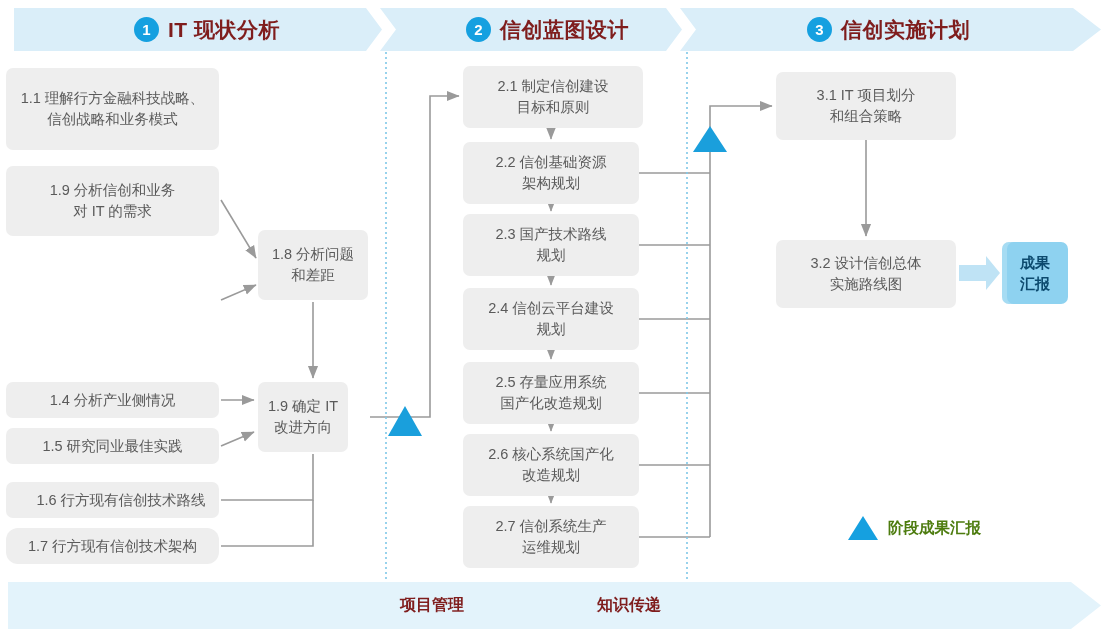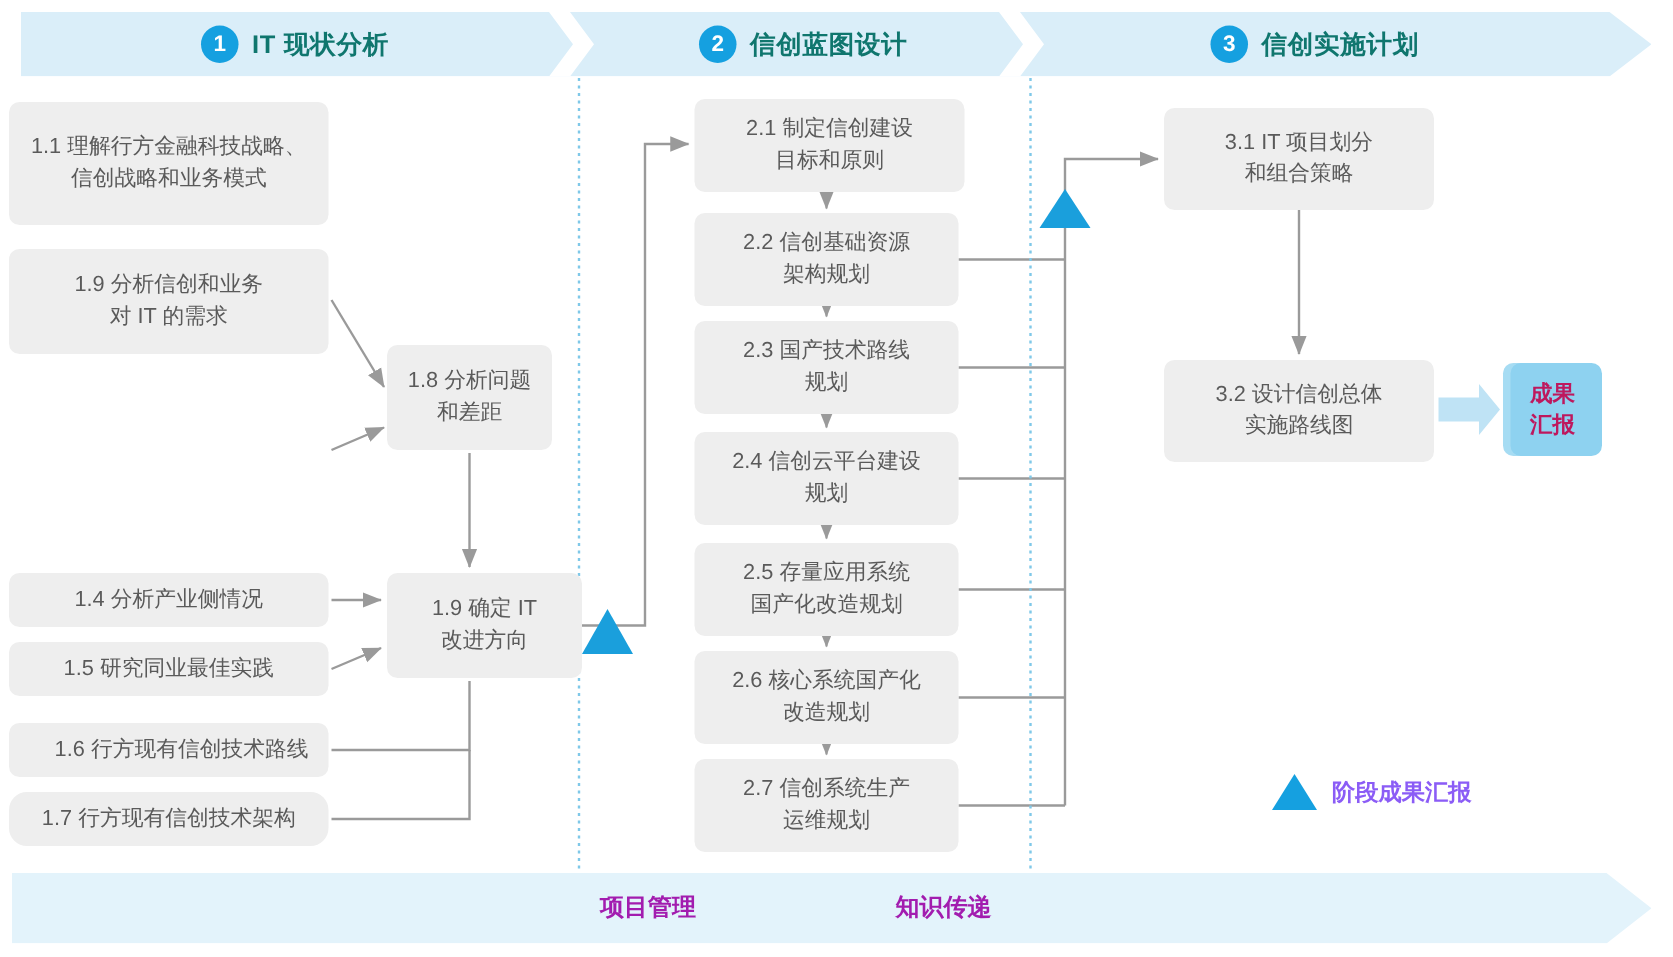--- a/index.html
+++ b/index.html
@@ -34,21 +34,21 @@
     display:flex; align-items:center; gap:9px;
   }
   .phase-num{
     width:25px;height:25px;border-radius:50%;
     background:#15a0e0; color:#ffffff;
     font-size:15px; font-weight:bold;
     display:flex;align-items:center;justify-content:center;
     line-height:1;
   }
   .phase-text{
-    color:#0f766e; font-size:17px; font-weight:bold; letter-spacing:.5px;
+    color:#7f1d1d; font-size:21px; font-weight:bold; letter-spacing:.5px;
     white-space:nowrap;
   }
 
   
   .box{
     position:absolute;
     background:#eeeeee;
     border-radius:7px;
     color:#5a5a5a;
     font-size:14.5px;
@@ -58,21 +58,21 @@
     box-sizing:border-box;
     padding:4px 8px;
     white-space:pre-line;
   }
 
   
   .result-box{
     position:absolute;
     background:#8ed2f0;
     border-radius:7px;
-    color:#be185d;
+    color:#0c4a6e;
     font-size:15px; font-weight:bold; line-height:21px;
     display:flex;align-items:center;justify-content:center;
     text-align:center;
     white-space:pre-line;
     box-shadow:inset 5px 0 0 rgba(255,255,255,.22);
   }
 
   
   .svg-layer{position:absolute;left:0;top:0;width:1115px;height:638px;overflow:visible;}
 
@@ -80,36 +80,36 @@
   .legend{
     position:absolute; left:848px; top:516px;
     display:flex;align-items:center;gap:10px;
   }
   .legend-tri{
     width:0;height:0;
     border-left:15px solid transparent;
     border-right:15px solid transparent;
     border-bottom:24px solid #15a0e0;
   }
-  .legend-text{color:#8b5cf6;font-size:15.5px;font-weight:bold;}
+  .legend-text{color:#4d7c0f;font-size:15.5px;font-weight:bold;}
 
   
   .bottom-banner{
     position:absolute; left:8px; top:582px; width:1093px; height:47px;
   }
   .bottom-banner .band{
     position:absolute;inset:0;
     background:#e3f3fb;
     -webkit-clip-path:polygon(0 0, calc(100% - 30px) 0, 100% 50%, calc(100% - 30px) 100%, 0 100%);
     clip-path:polygon(0 0, calc(100% - 30px) 0, 100% 50%, calc(100% - 30px) 100%, 0 100%);
   }
   .bottom-label{
     position:absolute; top:0; height:47px;
     display:flex;align-items:center;
-    color:#a21caf; font-size:16px; font-weight:bold;
+    color:#7f1d1d; font-size:16px; font-weight:bold;
     white-space:nowrap;
   }
 </style>
 </head>
 <body>
 
 <div id="canvas">
 
   <div class="phase-banner">
     <div class="band"></div>
@@ -196,21 +196,21 @@
   <div class="box" id="box-0" style="left: 6px; top: 68px; width: 213px; height: 82px;">1.1 理解行方金融科技战略、
 信创战略和业务模式</div>
   <div class="box" id="box-1" style="left: 6px; top: 166px; width: 213px; height: 70px;">1.9 分析信创和业务
 对 IT 的需求</div>
   <div class="box" id="box-3" style="left: 6px; top: 382px; width: 213px; height: 36px;">1.4 分析产业侧情况</div>
   <div class="box" id="box-4" style="left: 6px; top: 428px; width: 213px; height: 36px; text-align: center;">1.5 研究同业最佳实践</div>
   <div class="box" id="box-5" style="left: 6px; top: 482px; width: 213px; height: 36px; padding-left: 25px;">1.6 行方现有信创技术路线</div>
   <div class="box" id="box-6" style="left: 6px; top: 528px; width: 213px; height: 36px; border-radius: 12px;">1.7 行方现有信创技术架构</div>
   <div class="box" id="box-7" style="left: 258px; top: 230px; width: 110px; height: 70px;">1.8 分析问题
 和差距</div>
-  <div class="box" id="box-8" style="left: 258px; top: 382px; width: 130px; height: 70px;">1.9 确定 IT
+  <div class="box" id="box-8" style="left: 258px; top: 382px; width: 90px; height: 70px;">1.9 确定 IT
 改进方向</div>
   <div class="box" id="box-9" style="left: 463px; top: 66px; width: 180px; height: 62px;">2.1 制定信创建设
 目标和原则</div>
   <div class="box" id="box-10" style="left: 463px; top: 142px; width: 176px; height: 62px;">2.2 信创基础资源
 架构规划</div>
   <div class="box" id="box-11" style="left: 463px; top: 214px; width: 176px; height: 62px;">2.3 国产技术路线
 规划</div>
   <div class="box" id="box-12" style="left: 463px; top: 288px; width: 176px; height: 62px;">2.4 信创云平台建设
 规划</div>
   <div class="box" id="box-13" style="left: 463px; top: 362px; width: 176px; height: 62px;">2.5 存量应用系统

